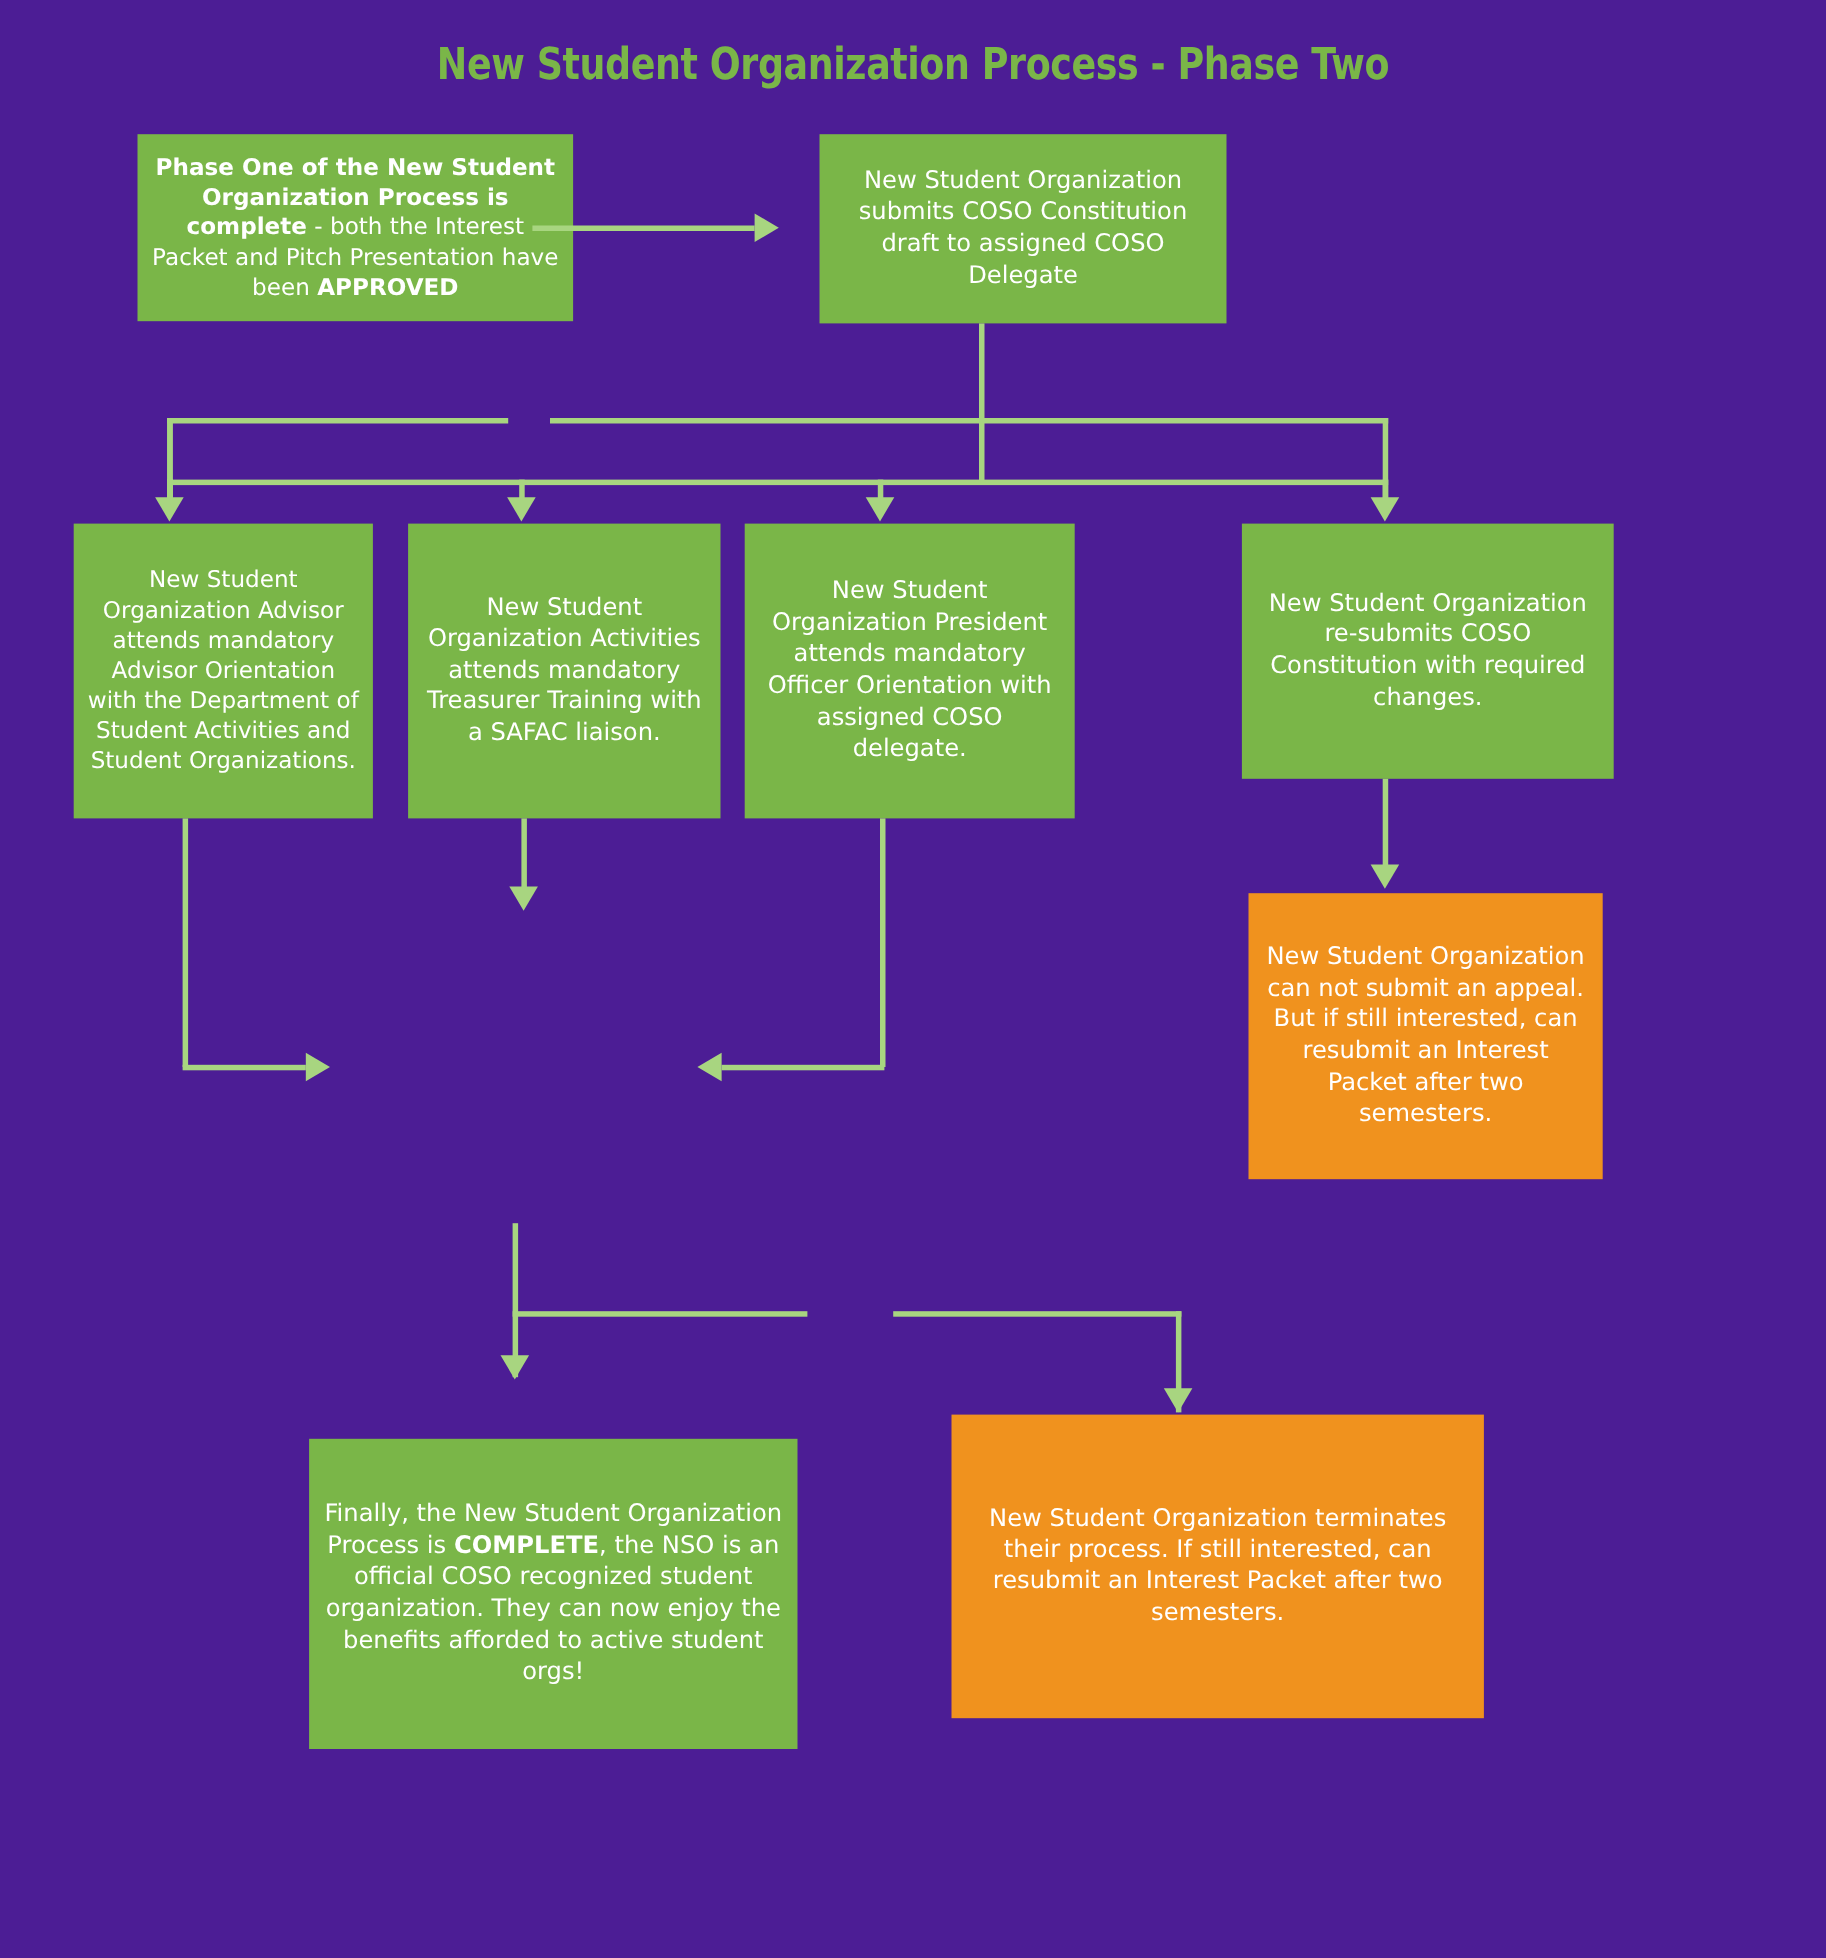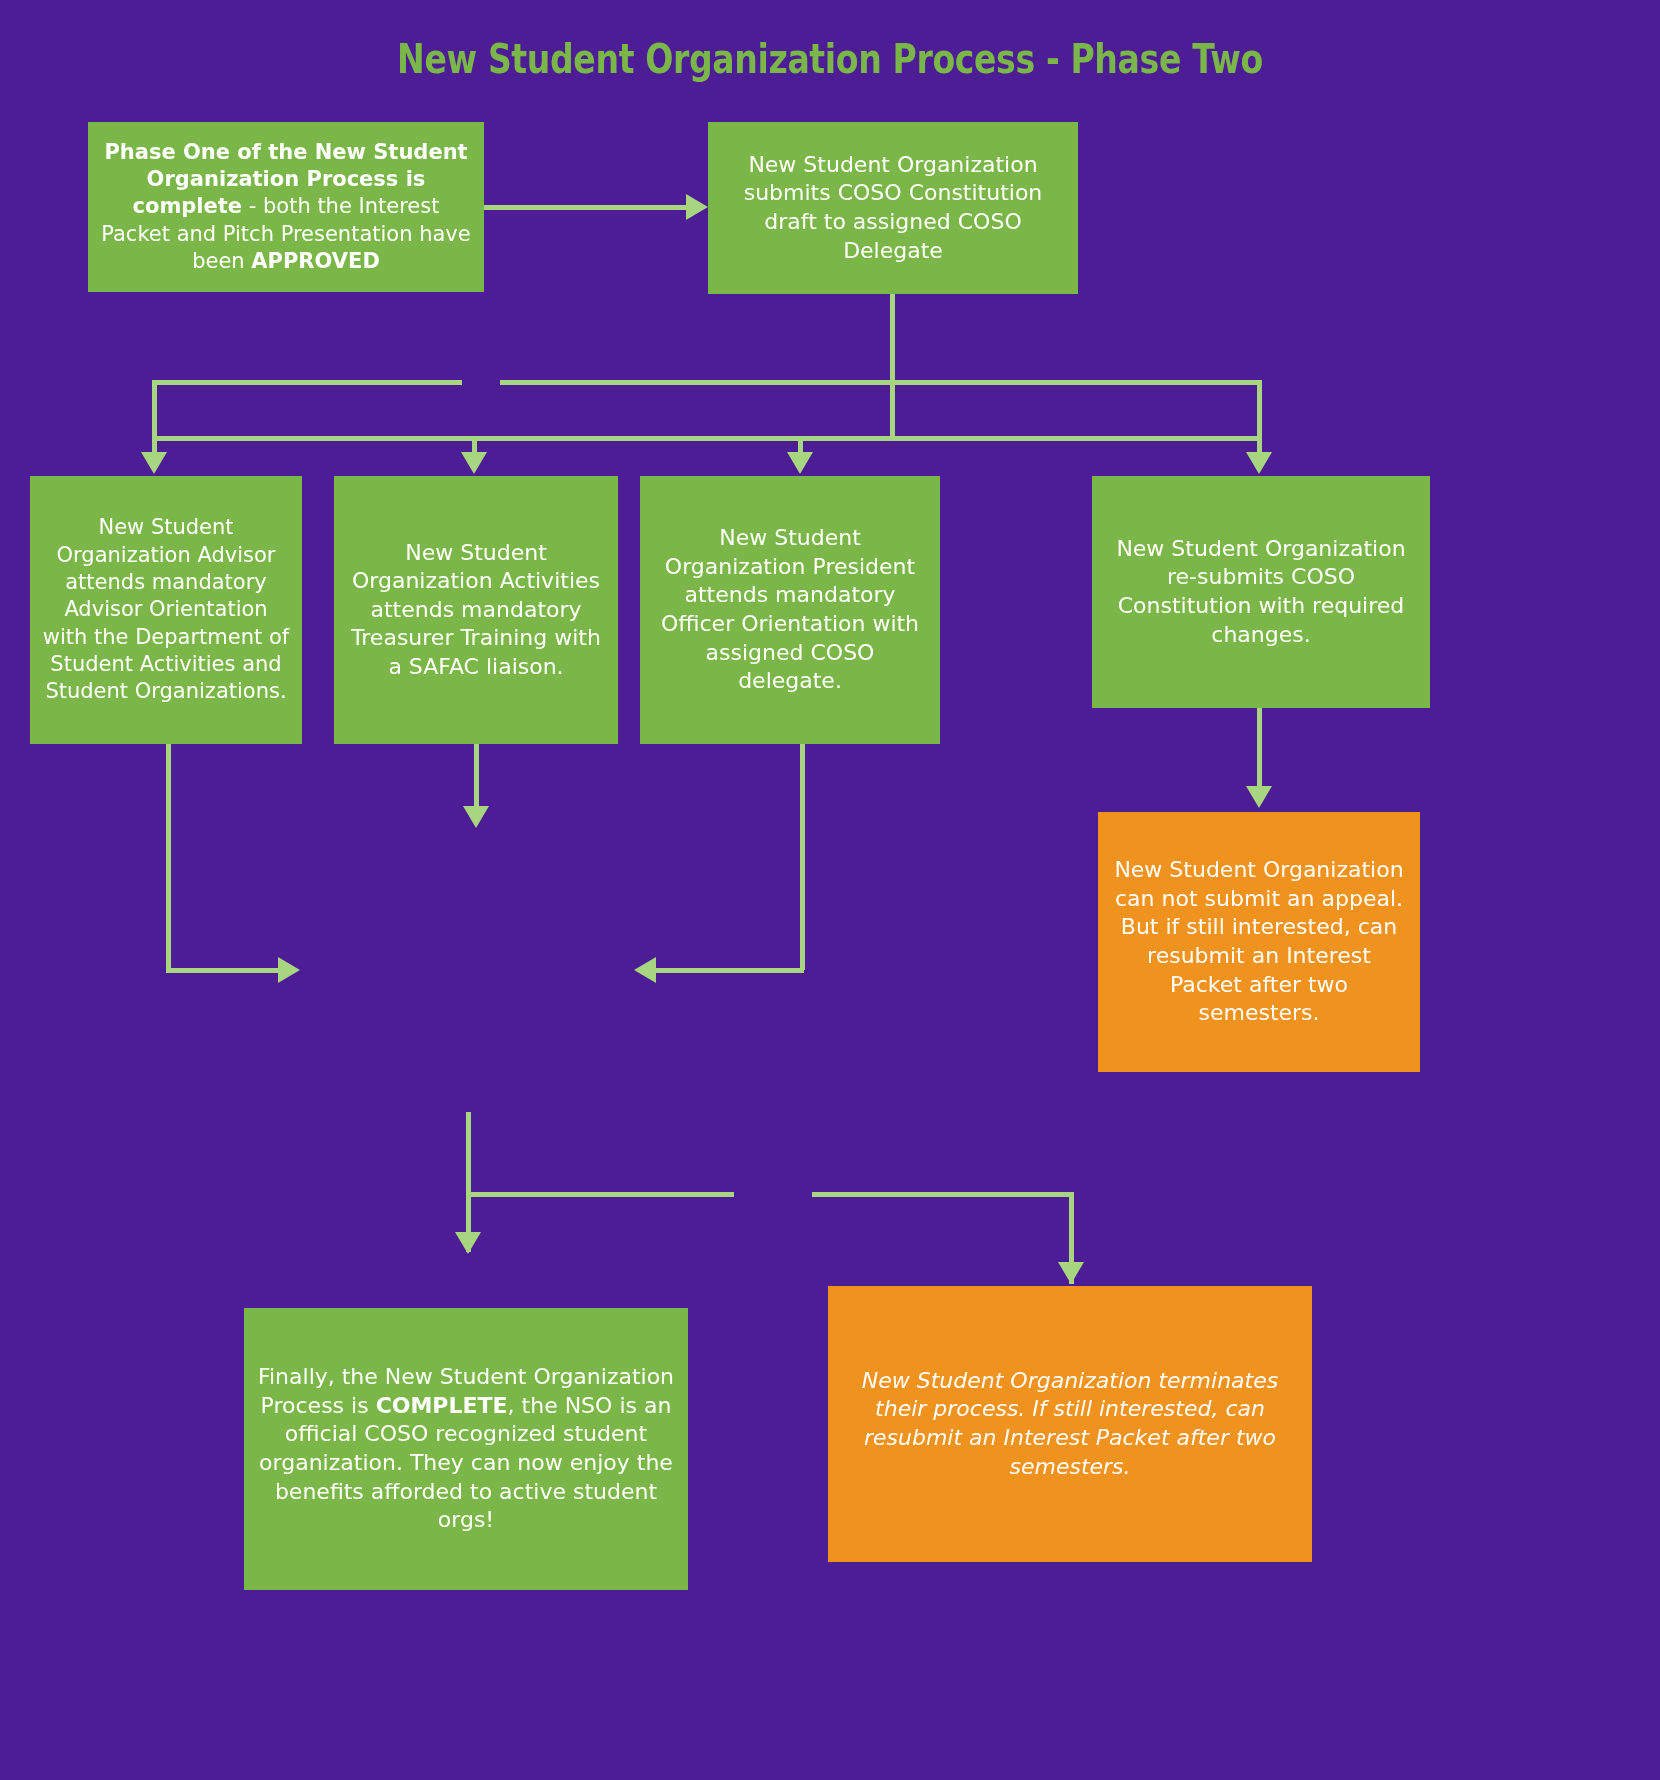--- a/index.html
+++ b/index.html
@@ -12,20 +12,21 @@
     color:#7AB648;font-size:40px;font-weight:bold;letter-spacing:-0.4px;
     font-family:"DejaVu Sans Condensed","DejaVu Sans","Liberation Sans",sans-serif;
     transform:scaleX(0.92);transform-origin:50% 50%;
   }
 
   .node{
     position:absolute;box-sizing:border-box;
     display:flex;align-items:center;justify-content:center;
     color:#ffffff;text-align:center;line-height:1.30;
     padding:6px 12px;
+    margin-left:37px;
   }
   .node .txt{display:block;width:100%;}
   .green{background:#7AB648;}
   .orange{background:#F0921E;}
 
   b{font-weight:bold;}
 
   
   .ln{position:absolute;background:#A8D580;}
   .hline{height:5px;}
@@ -77,21 +78,21 @@
     <span class="txt">New Student Organization can not submit an appeal. But if still interested, can resubmit an Interest Packet after two semesters.</span>
   </div>
 
 
   <div class="node green" style="left:244px;top:1308px;width:444px;height:282px;font-size:22px;">
     <span class="txt">
       <span>Finally, the New Student Organization Process is </span><b>COMPLETE</b><span>, the NSO is an official COSO recognized student organization. They can now enjoy the benefits afforded to active student orgs!</span>
     </span>
   </div>
 
-  <div class="node orange" style="left:828px;top:1286px;width:484px;height:276px;font-size:22px;font-style:italic;">
+  <div class="node orange" style="left:828px;top:1286px;width:484px;height:276px;font-size:22px;">
     <span class="txt">New Student Organization terminates their process. If still interested, can resubmit an Interest Packet after two semesters.</span>
   </div>
 
   <div class="ln hline" style="left:484px;top:205px;width:202px;"></div>
   <div class="arrowright" style="left:686px;top:194px;"></div>
 
   <div class="ln vline" style="left:890px;top:294px;height:144px;"></div>
 
   <div class="ln hline" style="left:152px;top:436px;width:1110px;"></div>
 

